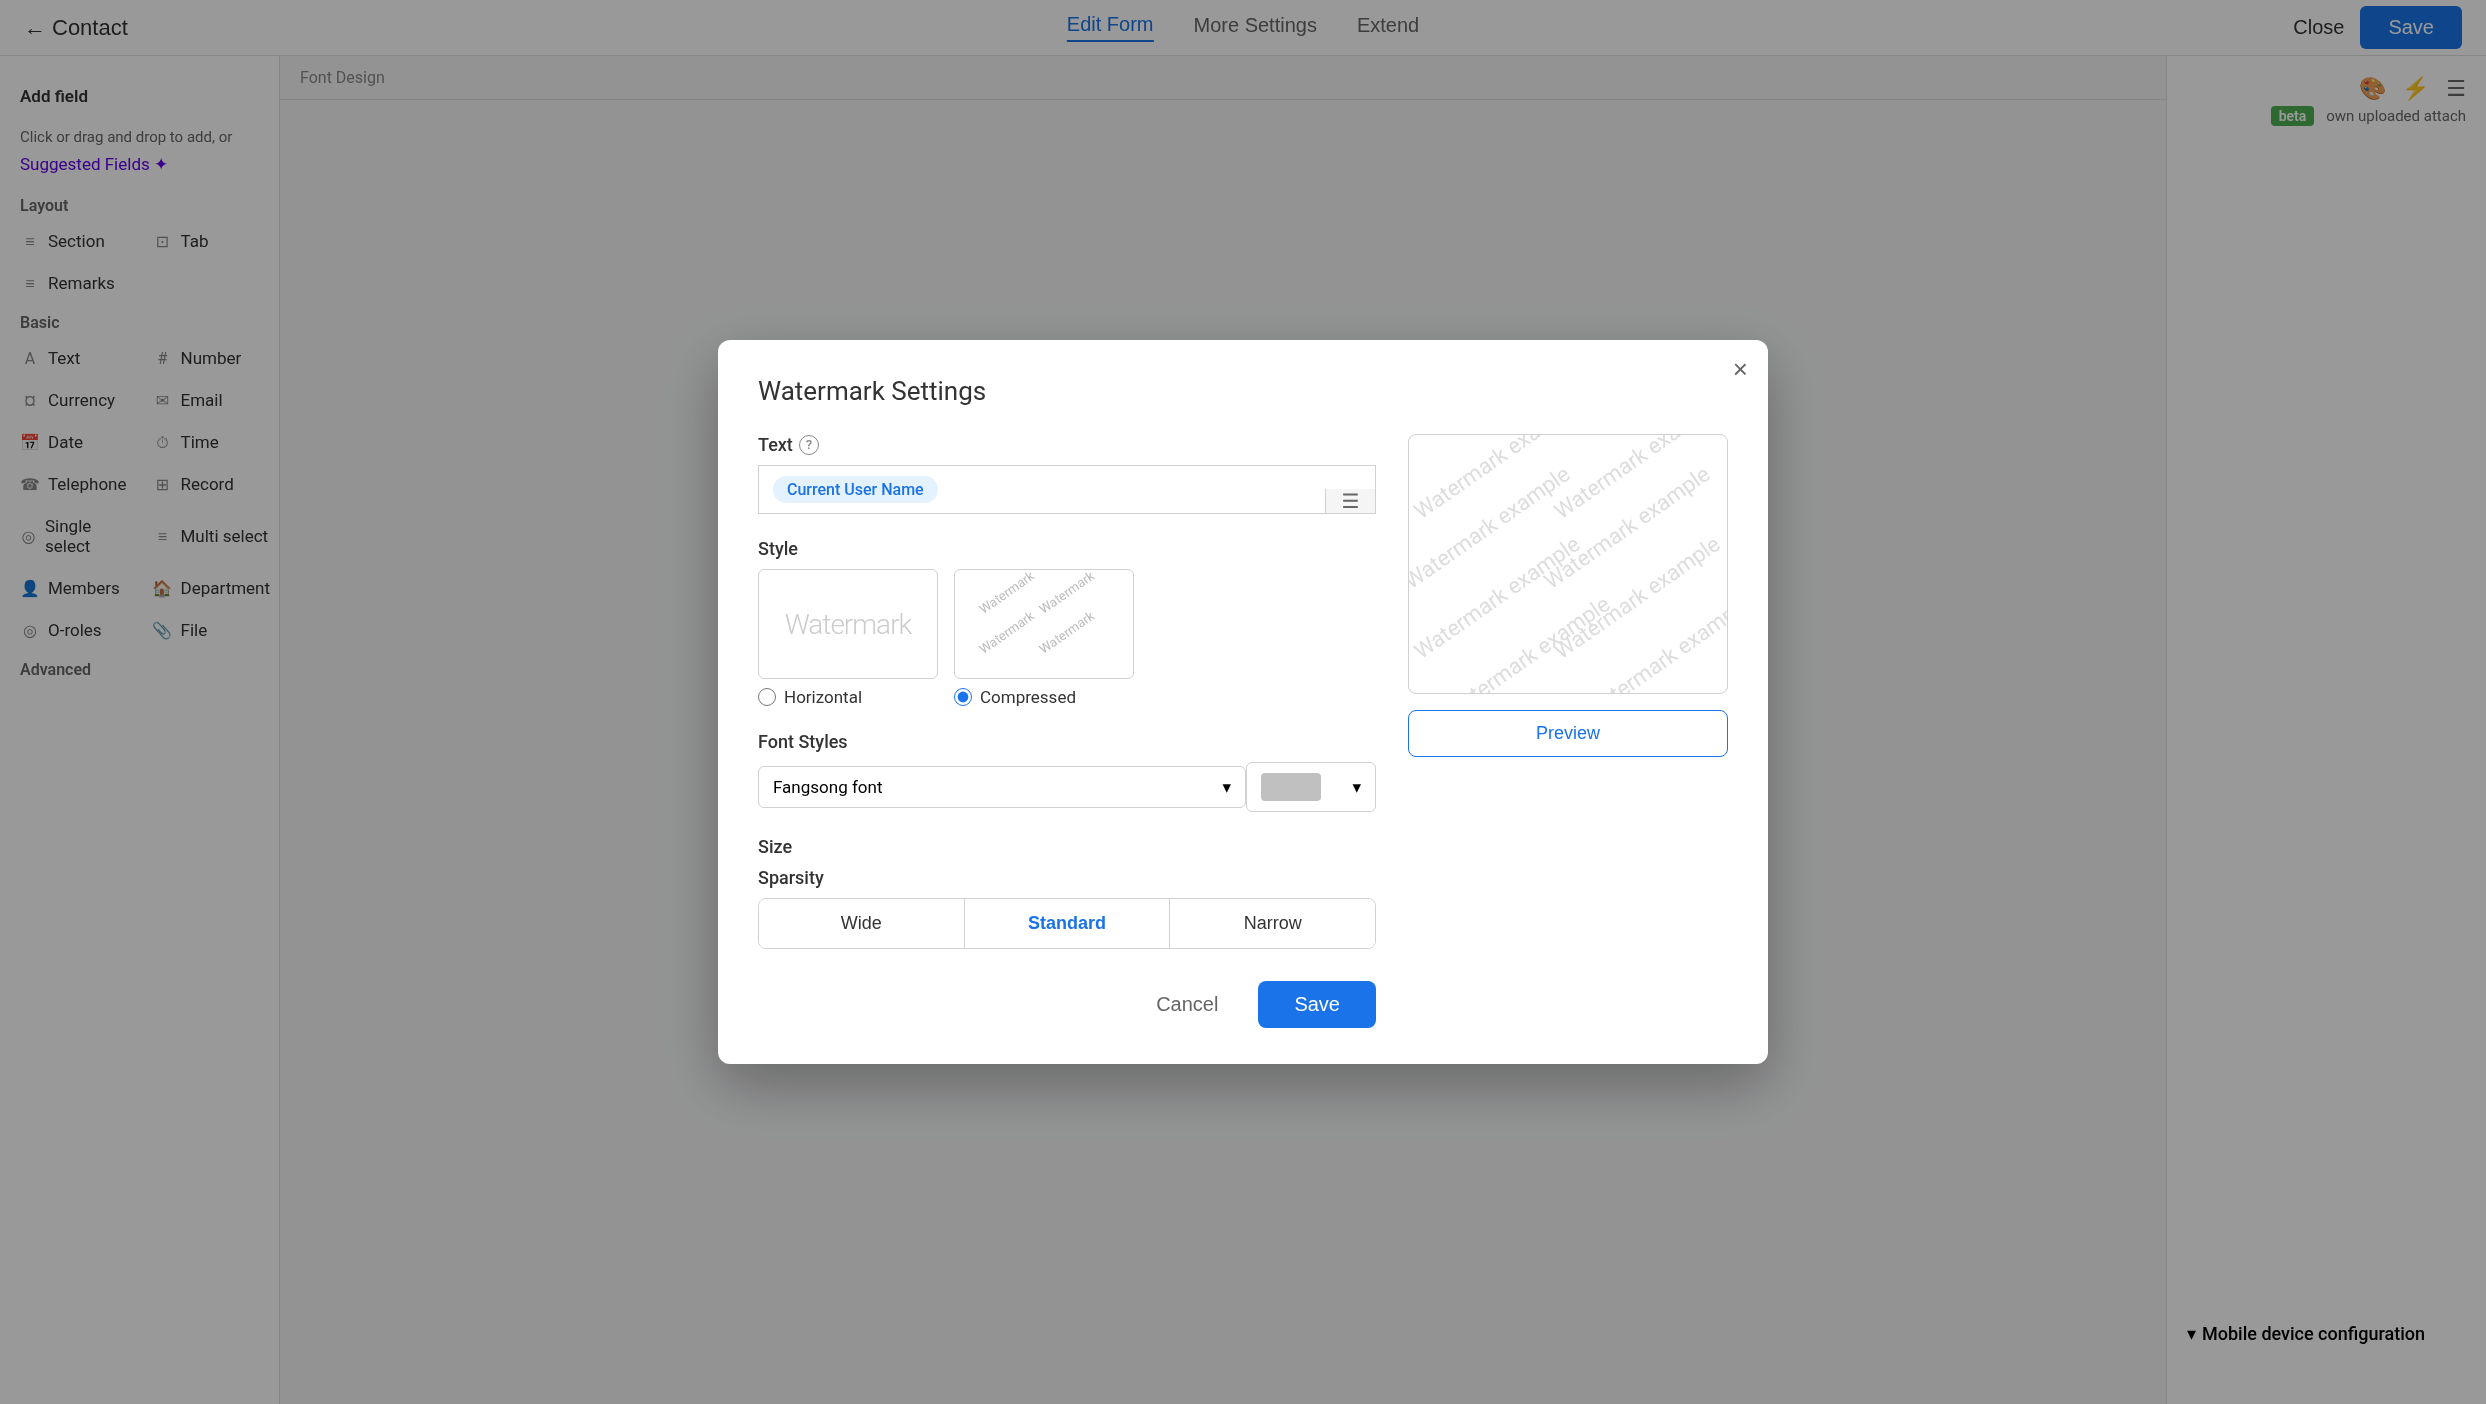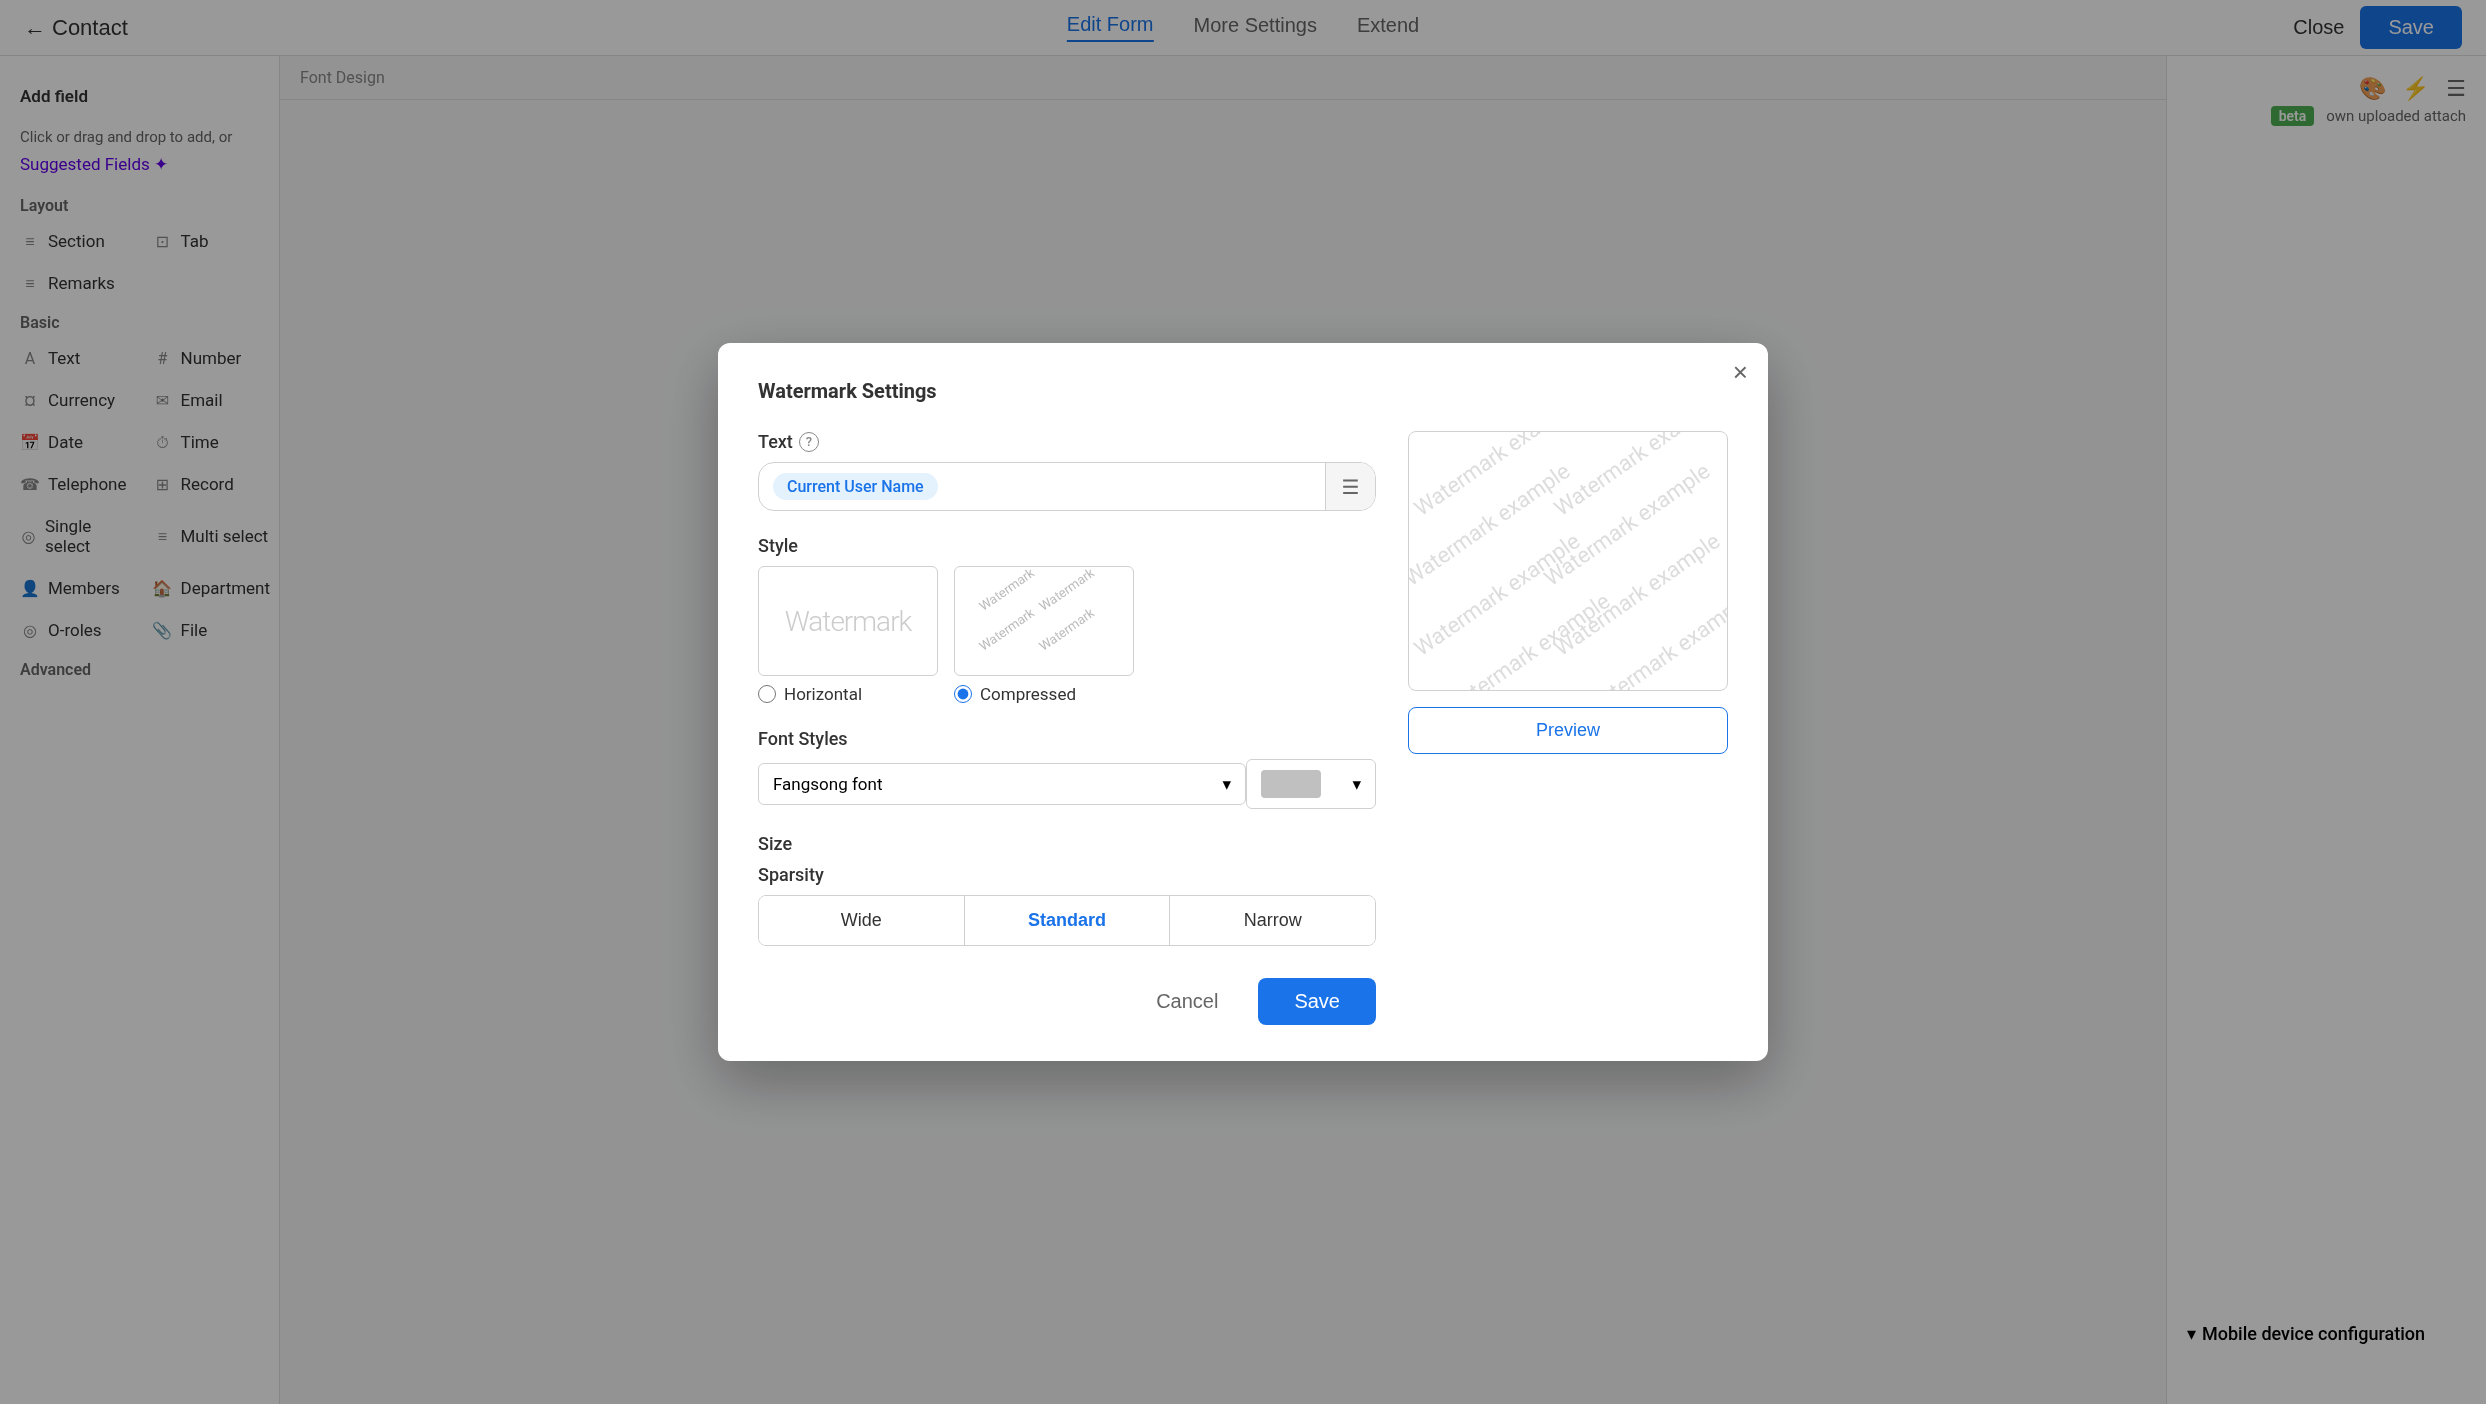--- a/index.html
+++ b/index.html
@@ -179,22 +179,22 @@
       top: 16px;
       right: 20px;
       font-size: 26px;
       color: #666;
       cursor: pointer;
       background: none;
       border: none;
       line-height: 1;
     }
     .modal-title {
-      font-size: 20px;
-      font-weight: 700;
+      font-size: 26px;
+      font-weight: 400;
       color: #333;
       margin-bottom: 28px;
     }
 
     
     .modal-body {
       display: flex;
       gap: 32px;
     }
     .modal-left {
@@ -223,23 +223,24 @@
       display: inline-flex;
       align-items: center;
       justify-content: center;
       font-size: 13px;
       color: #888;
       cursor: pointer;
     }
     .text-input-row {
       display: flex;
       border: 1px solid #d0d0d0;
-      border-radius: 16px;
+      border-radius: 0;
       overflow: hidden;
       margin-bottom: 24px;
+      align-items: flex-end;
     }
     .text-input-field {
       flex: 1;
       padding: 10px 14px;
       font-size: 17px;
       border: none;
       outline: none;
       display: flex;
       align-items: center;
       gap: 8px;

